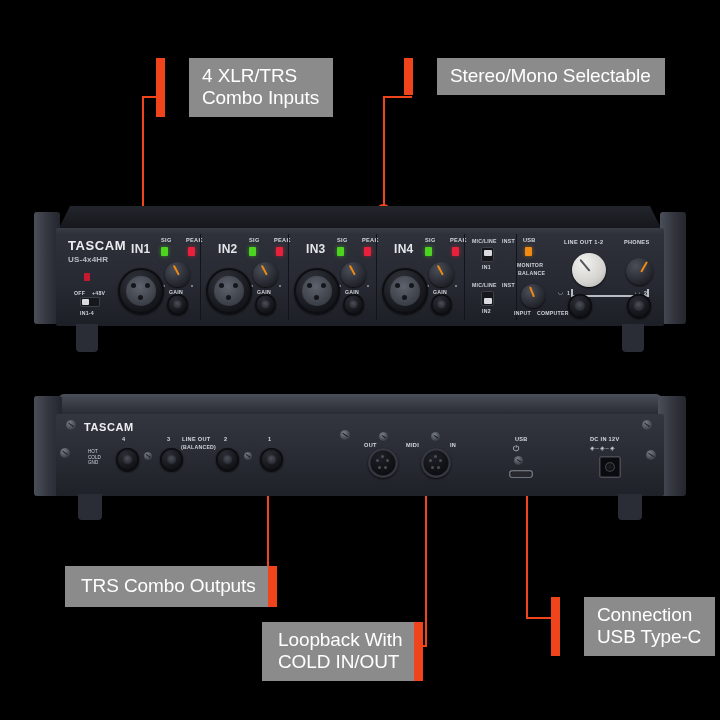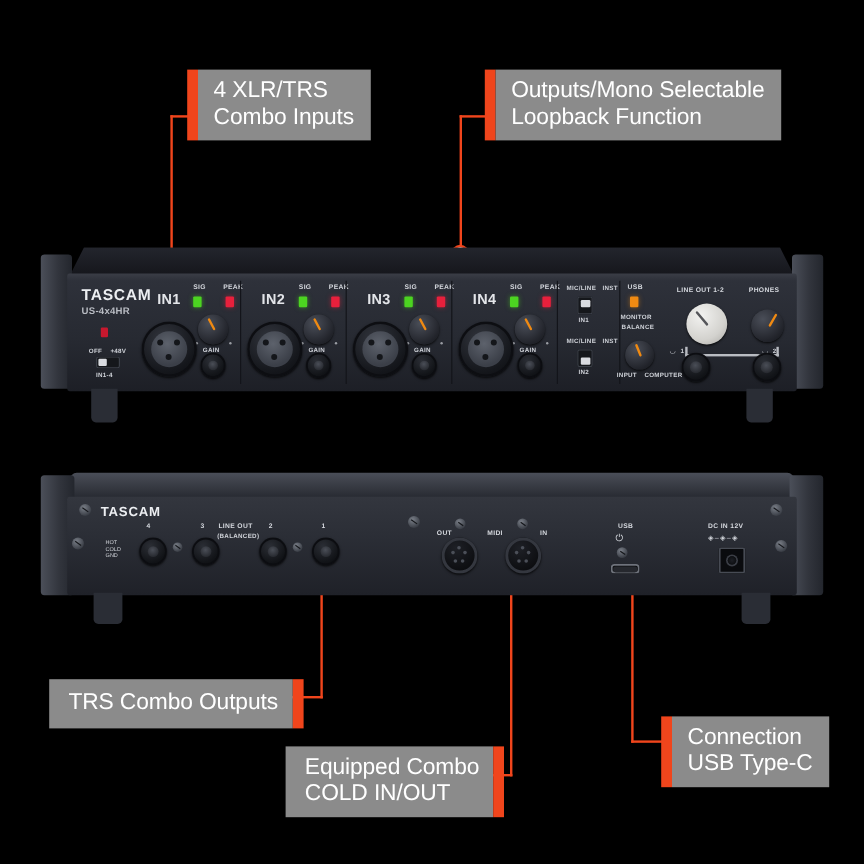--- a/index.html
+++ b/index.html
@@ -4,21 +4,21 @@
 <style>
   html,body{margin:0;padding:0;background:#000;}
   body{width:720px;height:720px;overflow:hidden;
        font-family:"Liberation Sans",sans-serif;}
   #stage{position:relative;width:720px;height:720px;background:#000;}
 
   
   .callout{position:absolute;display:flex;align-items:stretch;}
   .cbar{width:9px;background:#f0451c;flex:0 0 auto;}
   .cbox{background:#8b8b8b;color:#fff;display:flex;flex-direction:column;
-        justify-content:center;padding:7px 14px 8px 13px;}
+        justify-content:center;padding:7px 14px 8px 13px;margin-left:24px;}
   .cbox span{display:block;font-size:19px;line-height:1.16;font-weight:400;
              letter-spacing:-.1px;white-space:nowrap;}
 
   
   .ln{position:absolute;background:#f0451c;}
   .lnv{width:2px;}
   .lnh{height:2px;}
   .dot{position:absolute;width:11px;height:11px;border-radius:50%;
        background:#fff;box-shadow:0 0 0 2px #f0451c;}
 
@@ -136,35 +136,34 @@
     <div class="cbar"></div>
     <div class="cbox">
       <span>4 XLR/TRS</span>
       <span>Combo Inputs</span>
     </div>
   </div>
 
   <div class="callout" style="left:404px;top:58px;">
     <div class="cbar"></div>
     <div class="cbox">
-      <span>Outputs/Mono Selectable</span>
-      <span>Loopback Function</span>
+      <span>Stereo/Mono Selectable</span>
     </div>
   </div>
 
   <div class="callout" style="left:41px;top:566px;">
     <div class="cbox" style="padding:9px 12px 10px 16px;">
       <span>TRS Combo Outputs</span>
     </div>
     <div class="cbar"></div>
   </div>
 
   <div class="callout" style="left:238px;top:622px;">
     <div class="cbox" style="padding:7px 12px 8px 16px;">
-      <span>Equipped Combo</span>
+      <span>Loopback With</span>
       <span>COLD IN/OUT</span>
     </div>
     <div class="cbar"></div>
   </div>
 
   <div class="callout" style="left:551px;top:597px;">
     <div class="cbar"></div>
     <div class="cbox">
       <span>Connection</span>
       <span>USB Type-C</span>

